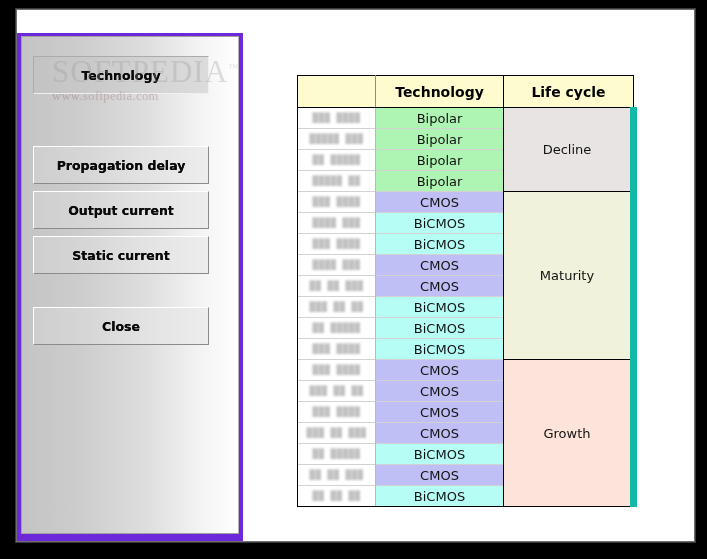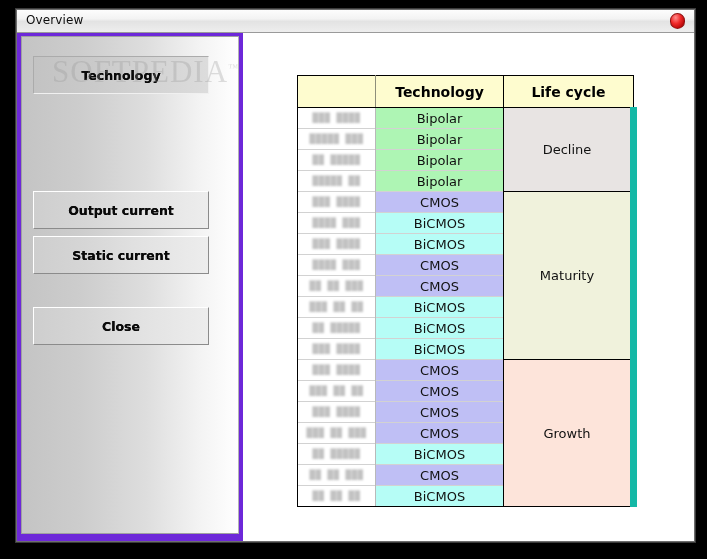--- a/index.html
+++ b/index.html
@@ -242,45 +242,43 @@
   }
   td.life-decline  { background: #e8e4e3; }
   td.life-maturity { background: #f0f2dc; }
   td.life-growth   { background: #fde4da; }
 </style>
 </head>
 <body>
 
 <div id="window">
 
-  <div id="titlebar">
-    <span id="title-text">Overview</span>
-    <div id="close-button">
-      <div class="bulb"></div>
-    </div>
-  </div>
 
   <div id="client">
 
     <div id="sidebar">
       <div class="nav-button active" id="btn-0" style="top: 19px;">
         <span>Technology</span>
       </div>
+      <div class="nav-button" id="btn-2" style="top: 109px;">
+        <span>Propagation delay</span>
+      </div>
       <div class="nav-button" id="btn-3" style="top: 154px;">
         <span>Output current</span>
       </div>
       <div class="nav-button" id="btn-4" style="top: 199px;">
         <span>Static current</span>
       </div>
       <div class="nav-button" id="btn-5" style="top: 270px;">
         <span>Close</span>
       </div>
 
       <div id="watermark">
         <div class="wm-main"><span>SOFTPEDIA</span><span class="wm-tm">™</span></div>
+        <div class="wm-sub">www.softpedia.com</div>
       </div>
     </div>
 
     <div id="content">
       <div id="table-wrap">
         <table id="data-table">
           <colgroup>
             <col class="c-part">
               <col class="c-tech">
               <col class="c-life">

